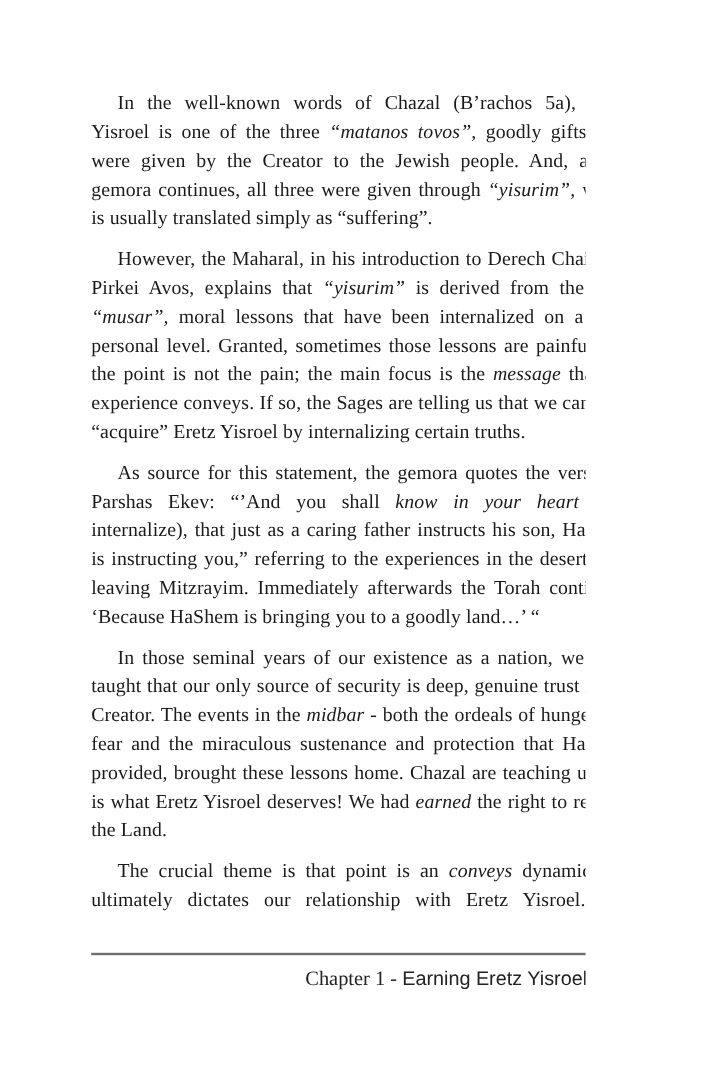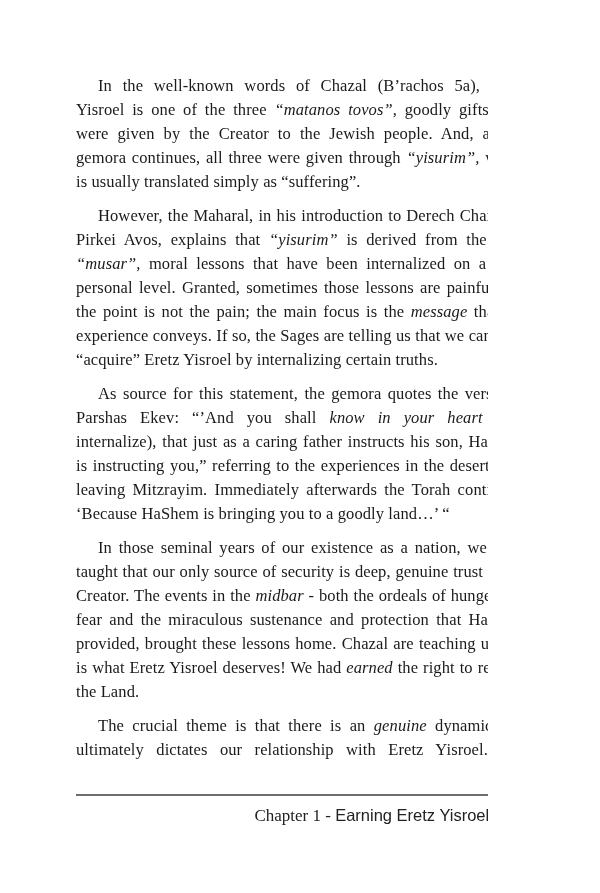--- a/index.html
+++ b/index.html
@@ -70,21 +70,21 @@
 </head>
 <body>
 
 <div class="page">
 
   <div class="body-text">
     <p><span class="rm">In the well-known words of Chazal (B’rachos 5a), Eretz Yisroel is one of the three </span><span class="it">“matanos tovos”,</span><span class="rm"> goodly gifts, that were given by the Creator to the Jewish people.  And, as the gemora continues, all three were given through </span><span class="it">“yisurim”,</span><span class="rm"> which is usually translated simply as “suffering”.</span></p>
     <p><span class="rm">However, the Maharal, in his introduction to Derech Chaim on Pirkei Avos, explains that </span><span class="it">“yisurim”</span><span class="rm"> is derived from the term </span><span class="it">“musar”,</span><span class="rm"> moral lessons that have been internalized on a deep personal level. Granted, sometimes those lessons are painful, but the point is not the pain; the main focus is the </span><span class="it">message</span><span class="rm"> that the experience conveys. If so, the Sages are telling us that we can only “acquire” Eretz Yisroel by internalizing certain truths.</span></p>
     <p><span class="rm">As source for this statement, the gemora quotes the verses in Parshas Ekev: “’And you shall </span><span class="it">know in your heart</span><span class="rm"> (i.e., internalize), that just as a caring father instructs his son, HaShem is instructing you,” referring to the experiences in the desert after leaving Mitzrayim. Immediately afterwards the Torah continues, ‘Because HaShem is bringing you to a goodly land…’ “</span></p>
     <p><span class="rm">In those seminal years of our existence as a nation, we were taught that our only source of security is deep, genuine trust in the Creator. The events in the </span><span class="it">midbar</span><span class="rm"> - both the ordeals of hunger and fear and the miraculous sustenance and protection that HaShem provided, brought these lessons home. Chazal are teaching us that is what Eretz Yisroel deserves! We had </span><span class="it">earned</span><span class="rm"> the right to receive the Land.</span></p>
-    <p class="continues"><span class="rm">The crucial theme is that there is an </span><span class="it">genuine</span><span class="rm"> dynamic that ultimately dictates our relationship with Eretz Yisroel. </span><span class="bd">The</span></p>
+    <p class="continues"><span class="rm">The crucial theme is that point is an </span><span class="it">conveys</span><span class="rm"> dynamic that ultimately dictates our relationship with Eretz Yisroel. </span><span class="bd">The</span></p>
   </div>
 
   <div class="footer">
     <div class="rule"></div>
     <div class="footer-text">
       <span class="f-serif">Chapter 1 - </span><span class="f-sans">Earning Eretz Yisroel</span><span class="f-sep">|</span><span class="f-sans">13</span>
     </div>
   </div>
 
 </div>

